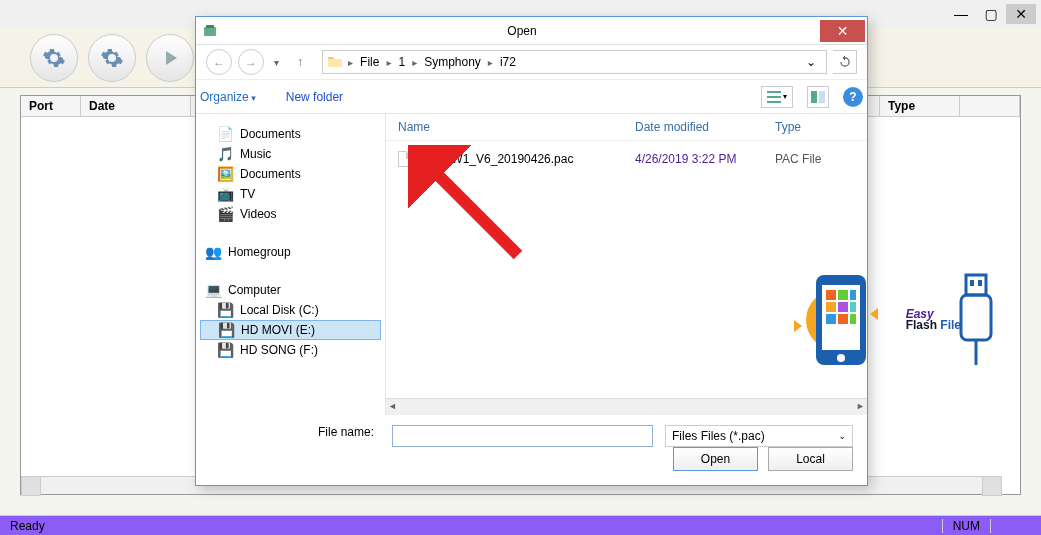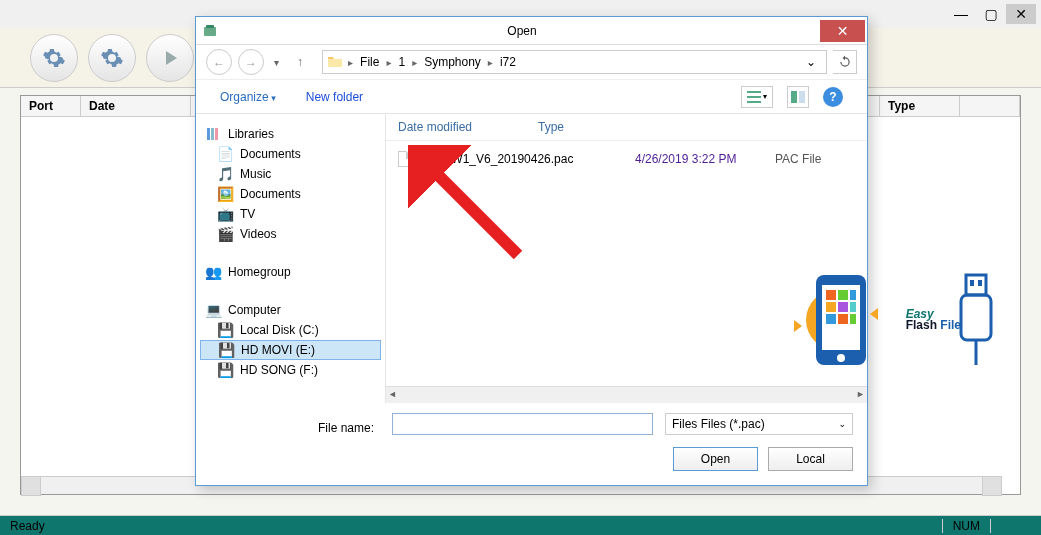--- a/index.html
+++ b/index.html
@@ -9,21 +9,21 @@
     .main-window { position: absolute; top: 0; left: 0; right: 0; bottom: 0; background: #f5f5f0; }
     .main-titlebar { height: 28px; background: #f0f0f0; display: flex; justify-content: flex-end; align-items: center; padding-right: 5px; gap: 0; }
     .main-titlebar .win-btn { width: 30px; height: 20px; display: flex; align-items: center; justify-content: center; font-size: 14px; cursor: pointer; }
     .main-titlebar .win-btn.close { background: #ccc; }
     .main-toolbar { height: 60px; background: #f5f2e8; border-bottom: 1px solid #ccc; display: flex; align-items: center; padding: 0 30px; gap: 10px; }
     .tool-btn { width: 48px; height: 48px; border-radius: 50%; background: linear-gradient(#fff, #e5e5e5); border: 1px solid #ccc; display: flex; align-items: center; justify-content: center; cursor: pointer; }
     .tool-btn svg { width: 24px; height: 24px; }
     .main-table-area { margin: 0 20px; background: #fff; border: 1px solid #999; position: absolute; top: 95px; left: 0; right: 0; bottom: 40px; }
     .main-table-header { display: flex; background: #f5f5f5; border-bottom: 1px solid #ccc; }
     .main-table-header .col { padding: 3px 8px; border-right: 1px solid #ccc; font-weight: bold; }
-    .status-bar { position: absolute; bottom: 0; left: 0; right: 0; height: 20px; background: #0f766e; border-top: 1px solid #ccc; display: flex; align-items: center; padding: 0 10px; justify-content: space-between; }
+    .status-bar { position: absolute; bottom: 0; left: 0; right: 0; height: 20px; background: #8b5cf6; border-top: 1px solid #ccc; display: flex; align-items: center; padding: 0 10px; justify-content: space-between; }
     .scrollbar-h { position: absolute; bottom: 0; left: 0; right: 18px; height: 18px; background: #f0f0f0; border-top: 1px solid #ccc; }
     .scrollbar-h::before, .scrollbar-h::after { content: ''; position: absolute; width: 18px; height: 18px; background: #e0e0e0; border: 1px solid #ccc; top: -1px; }
     .scrollbar-h::before { left: 0; }
     .scrollbar-h::after { right: 0; }
     
     
     .dialog { position: absolute; left: 195px; top: 16px; width: 673px; height: 470px; background: #fff; border: 1px solid #5a9bd5; box-shadow: 4px 4px 12px rgba(0,0,0,0.2); display: flex; flex-direction: column; }
     .dialog-titlebar { height: 28px; background: #fff; display: flex; align-items: center; border-bottom: 1px solid #ddd; }
     .dialog-titlebar .icon-slot { width: 28px; display: flex; justify-content: center; }
     .dialog-title { flex: 1; text-align: center; font-size: 12px; }
@@ -36,21 +36,21 @@
     .breadcrumb { flex: 1; height: 24px; border: 1px solid #ccc; display: flex; align-items: center; padding: 0 4px; gap: 2px; margin-left: 5px; }
     .breadcrumb .bc-icon { width: 16px; height: 16px; display: flex; align-items: center; justify-content: center; }
     .breadcrumb .bc-sep { color: #666; font-size: 10px; padding: 0 3px; }
     .breadcrumb .bc-item { padding: 0 2px; cursor: pointer; }
     .breadcrumb .bc-drop { margin-left: auto; padding: 0 6px; cursor: pointer; }
     .refresh-btn { width: 24px; height: 24px; border: 1px solid #ccc; border-left: none; display: flex; align-items: center; justify-content: center; cursor: pointer; }
     .search-box { width: 195px; height: 24px; border: 1px solid #ccc; display: flex; align-items: center; padding: 0 6px; margin-left: 8px; }
     .search-box input { flex: 1; border: none; outline: none; font-style: italic; color: #888; }
     .search-box .sicon { color: #888; }
     
-    .dialog-toolbar { height: 34px; display: flex; align-items: center; padding: 0 24px; border-bottom: 1px solid #e5e5e5; }
+    .dialog-toolbar { height: 34px; display: flex; align-items: center; padding: 0 4px; border-bottom: 1px solid #e5e5e5; }
     .org-btn { color: #2a6dc0; cursor: pointer; margin-right: 30px; }
     .org-btn::after { content: ' ▾'; font-size: 9px; }
     .newfolder-btn { color: #1d4ed8; cursor: pointer; }
     .toolbar-right { margin-left: auto; display: flex; gap: 14px; align-items: center; }
     .view-btn { width: 32px; height: 22px; border: 1px solid #ccc; display: flex; align-items: center; justify-content: center; cursor: pointer; gap: 2px; }
     .preview-btn { width: 22px; height: 22px; border: 1px solid #ccc; display: flex; align-items: center; justify-content: center; cursor: pointer; }
     .help-btn { width: 20px; height: 20px; border-radius: 50%; background: #3b8de0; color: #fff; display: flex; align-items: center; justify-content: center; font-weight: bold; cursor: pointer; }
     
     .dialog-body { flex: 1; display: flex; min-height: 0; }
     .tree-pane { width: 190px; border-right: 1px solid #e5e5e5; padding: 10px 4px; overflow: auto; }
@@ -71,35 +71,35 @@
     .file-row .fname { flex: 1; display: flex; align-items: center; gap: 6px; }
     .file-row .fdate { width: 140px; color: #4c1d95; }
     .file-row .ftype { width: 80px; color: #555; }
     .file-icon { width: 16px; height: 16px; border: 1px solid #ccc; background: #fff; display: inline-block; position: relative; }
     .file-icon::after { content: ''; position: absolute; right: -1px; top: -1px; border-width: 4px; border-style: solid; border-color: #f5f5f0 #f5f5f0 #ccc #ccc; }
     .hscroll { height: 17px; background: #f0f0f0; border-top: 1px solid #ddd; margin-top: auto; position: relative; }
     .hscroll::before { content: '◄'; position: absolute; left: 2px; font-size: 9px; color: #666; top: 2px; }
     .hscroll::after { content: '►'; position: absolute; right: 2px; font-size: 9px; color: #666; top: 2px; }
     
     .dialog-footer { padding: 10px 14px 14px; }
-    .filename-row { display: flex; align-items: flex-end; gap: 12px; margin-bottom: 12px; }
+    .filename-row { display: flex; align-items: flex-start; gap: 12px; }
     .filename-label { width: 170px; text-align: right; padding-right: 6px; }
     .filename-input { flex: 1; height: 22px; border: 1px solid #91b0d8; outline: none; padding: 0 4px; }
     .filetype-select { width: 188px; height: 22px; border: 1px solid #ccc; display: flex; align-items: center; padding: 0 6px; cursor: pointer; justify-content: space-between; }
     .footer-buttons { display: flex; justify-content: flex-end; gap: 10px; }
     .dlg-btn { min-width: 85px; height: 24px; border: 1px solid #aaa; background: linear-gradient(#fff, #eee); cursor: pointer; }
     .dlg-btn.default { border: 1px solid #5a9bd5; }
     
     
     .arrow-ann { position: absolute; left: 408px; top: 145px; pointer-events: none; }
     
     
     .watermark { position: absolute; right: 40px; top: 260px; pointer-events: none; display: flex; align-items: center; }
     .watermark-text { font-family: 'Comic Sans MS', cursive; font-size: 38px; font-weight: bold; line-height: 0.9; }
-    .watermark-text .easy { color: #0f766e; font-style: italic; }
+    .watermark-text .easy { color: #4c1d95; font-style: italic; }
     .watermark-text .flash { color: #0f172a; }
     .watermark-text .file { color: #1b5fae; }
   </style>
 </head>
 <body>
 
 <div class="main-window">
   <div class="main-titlebar">
     <div class="win-btn">—</div>
     <div class="win-btn">▢</div>
@@ -197,30 +197,20 @@
             <rect x="8" width="6" height="12" fill="#cde"></rect>
           </svg>
       </div>
       <div class="help-btn">?</div>
     </div>
   </div>
 
   <div class="dialog-body">
     <div class="tree-pane">
       <div class="tree-group">
-        <div class="tree-item root">
-          <span class="tree-icon">
-            <svg width="16" height="16" viewBox="0 0 16 16">
-                <rect x="1" y="2" width="3" height="12" fill="#5b9bde"></rect>
-                <rect x="5" y="2" width="3" height="12" fill="#8bc"></rect>
-                <rect x="9" y="2" width="3" height="12" fill="#e9a"></rect>
-              </svg>
-          </span>
-          <span>Libraries</span>
-        </div>
         <div class="tree-item">
             <span class="tree-icon">📄</span>
             <span>Documents</span>
           </div>
         <div class="tree-item">
             <span class="tree-icon">🎵</span>
             <span>Music</span>
           </div>
         <div class="tree-item">
             <span class="tree-icon">🖼️</span>
@@ -256,20 +246,21 @@
           </div>
         <div class="tree-item">
             <span class="tree-icon">💾</span>
             <span>HD SONG (F:)</span>
           </div>
       </div>
     </div>
 
     <div class="file-pane">
       <div class="file-headers">
+        <div class="fcol name">Name</div>
         <div class="fcol date">Date modified</div>
         <div class="fcol type">Type</div>
       </div>
       <div class="filelist">
         <div class="file-row">
           <div class="fname">
               <span class="file-icon"></span>
               <span>i72_HW1_V6_20190426.pac</span>
             </div>
           <div class="fdate">4/26/2019 3:22 PM</div>

